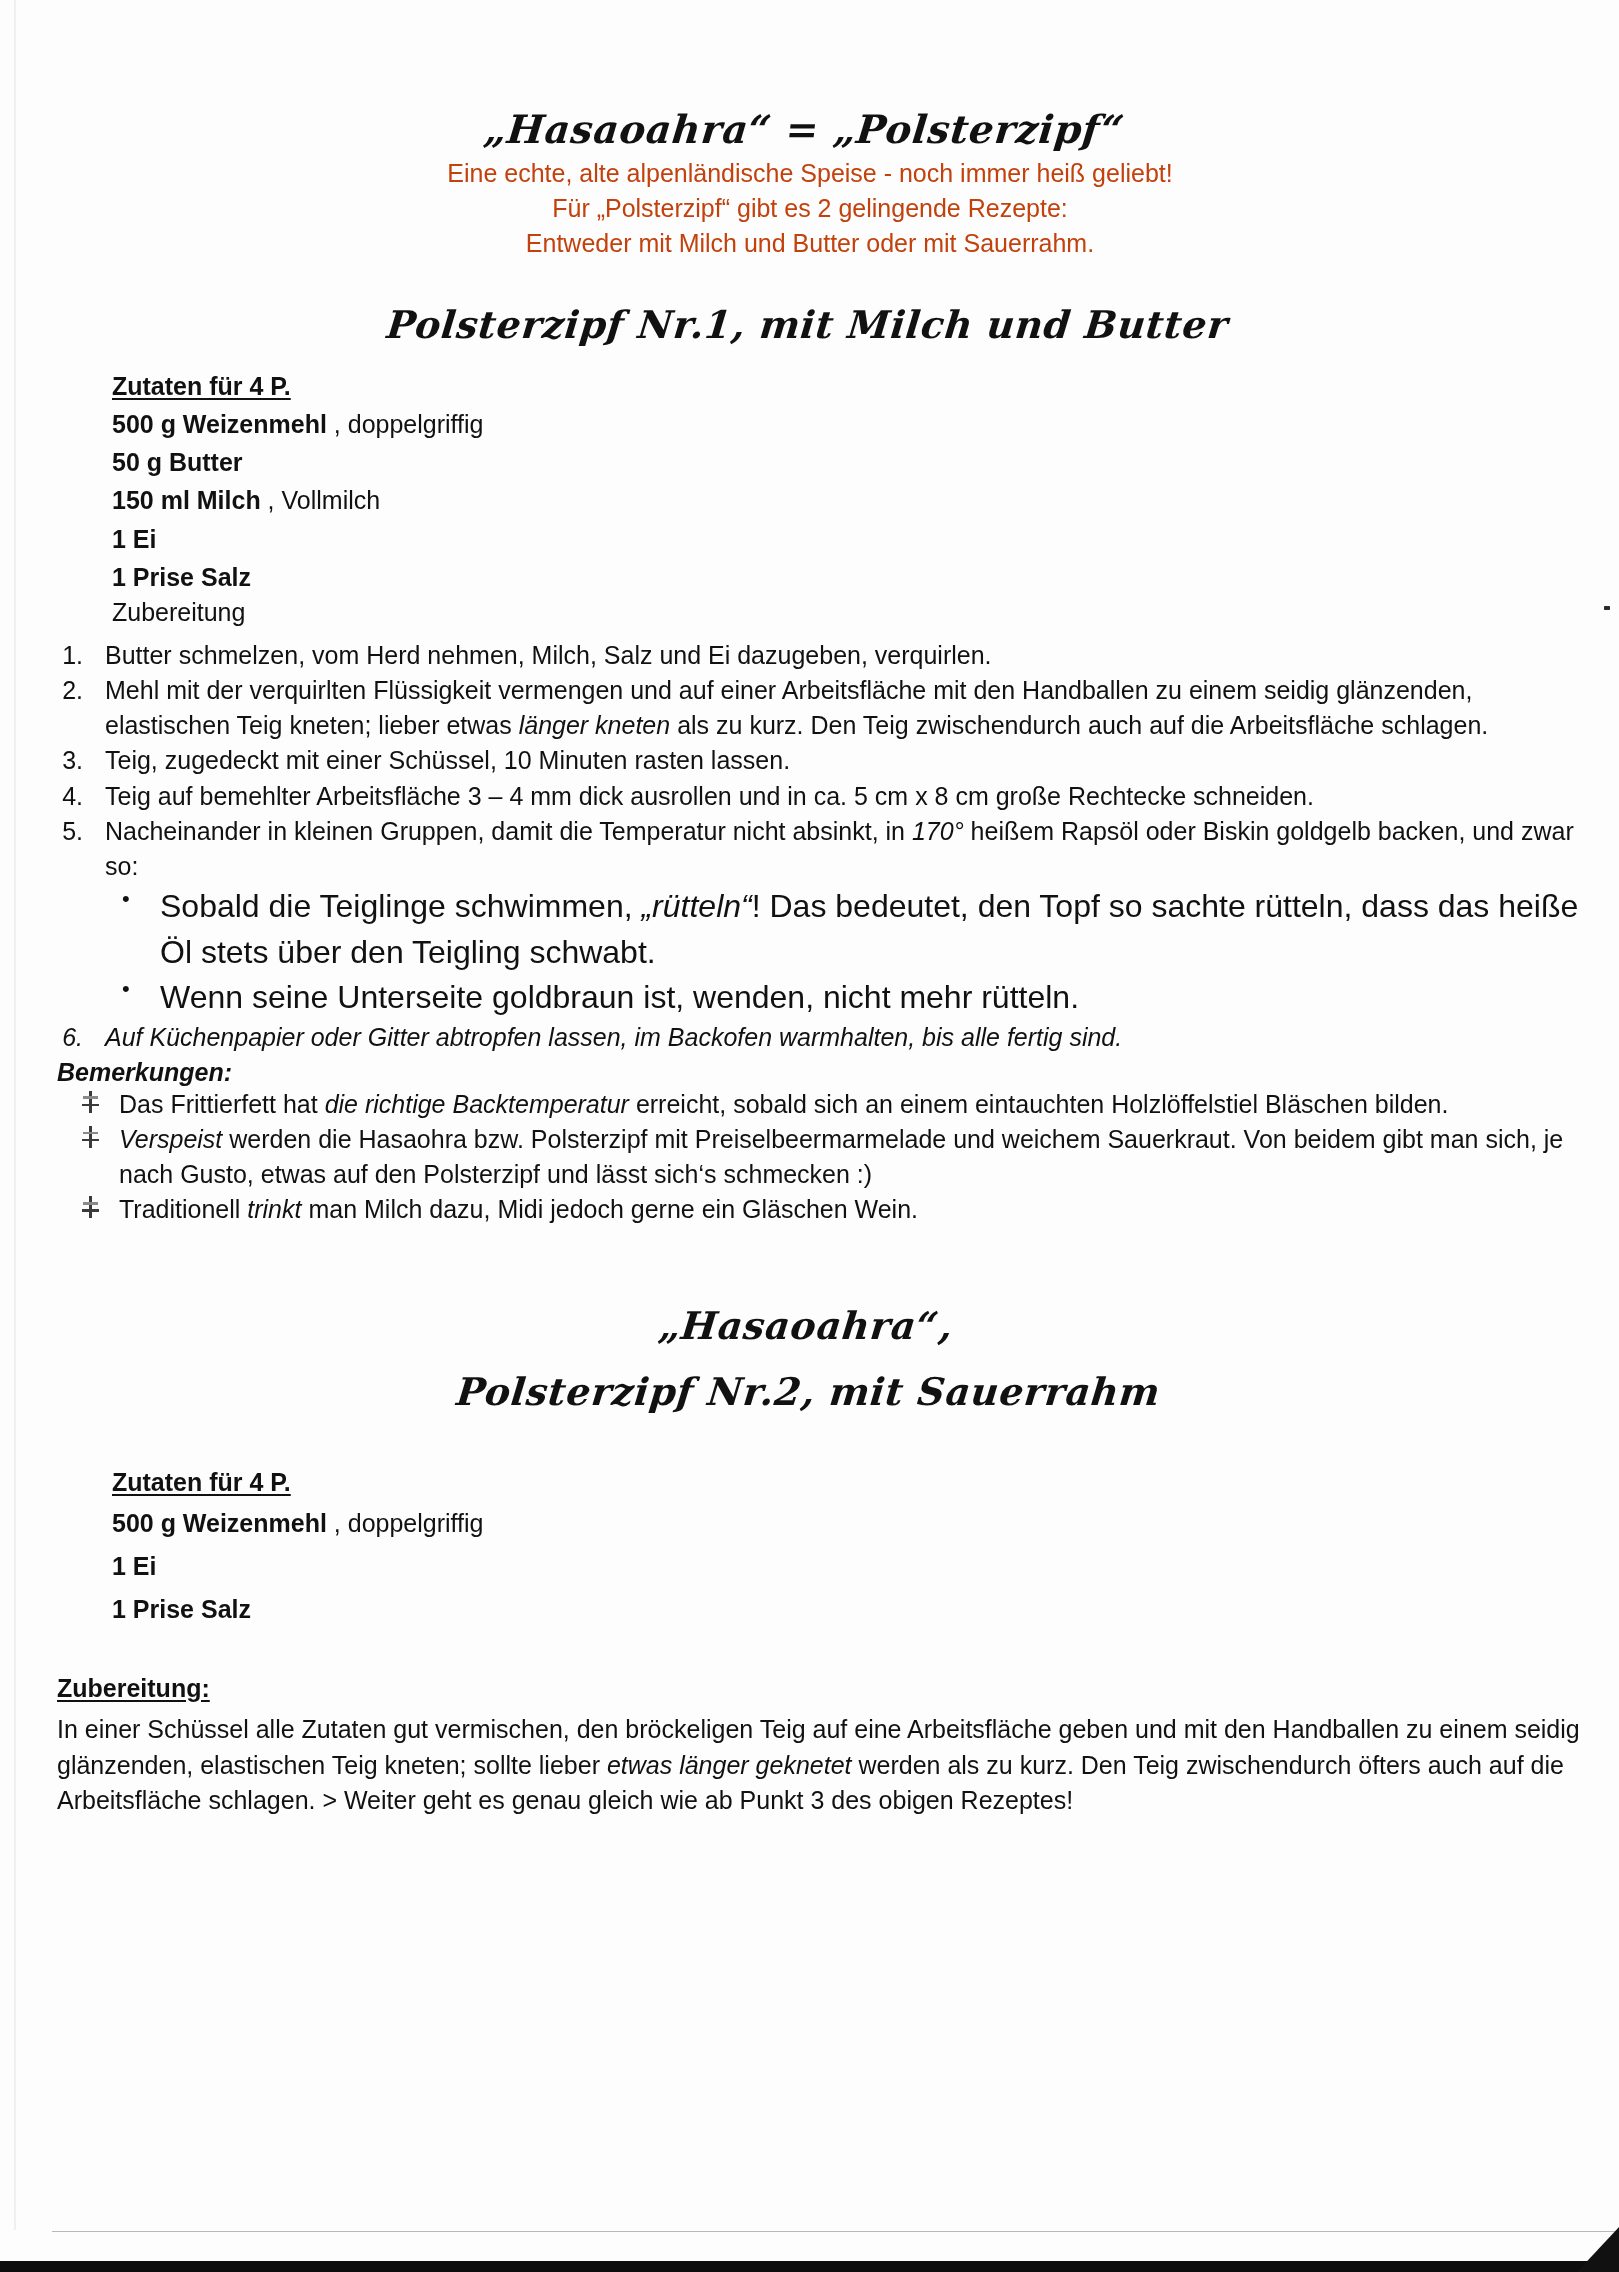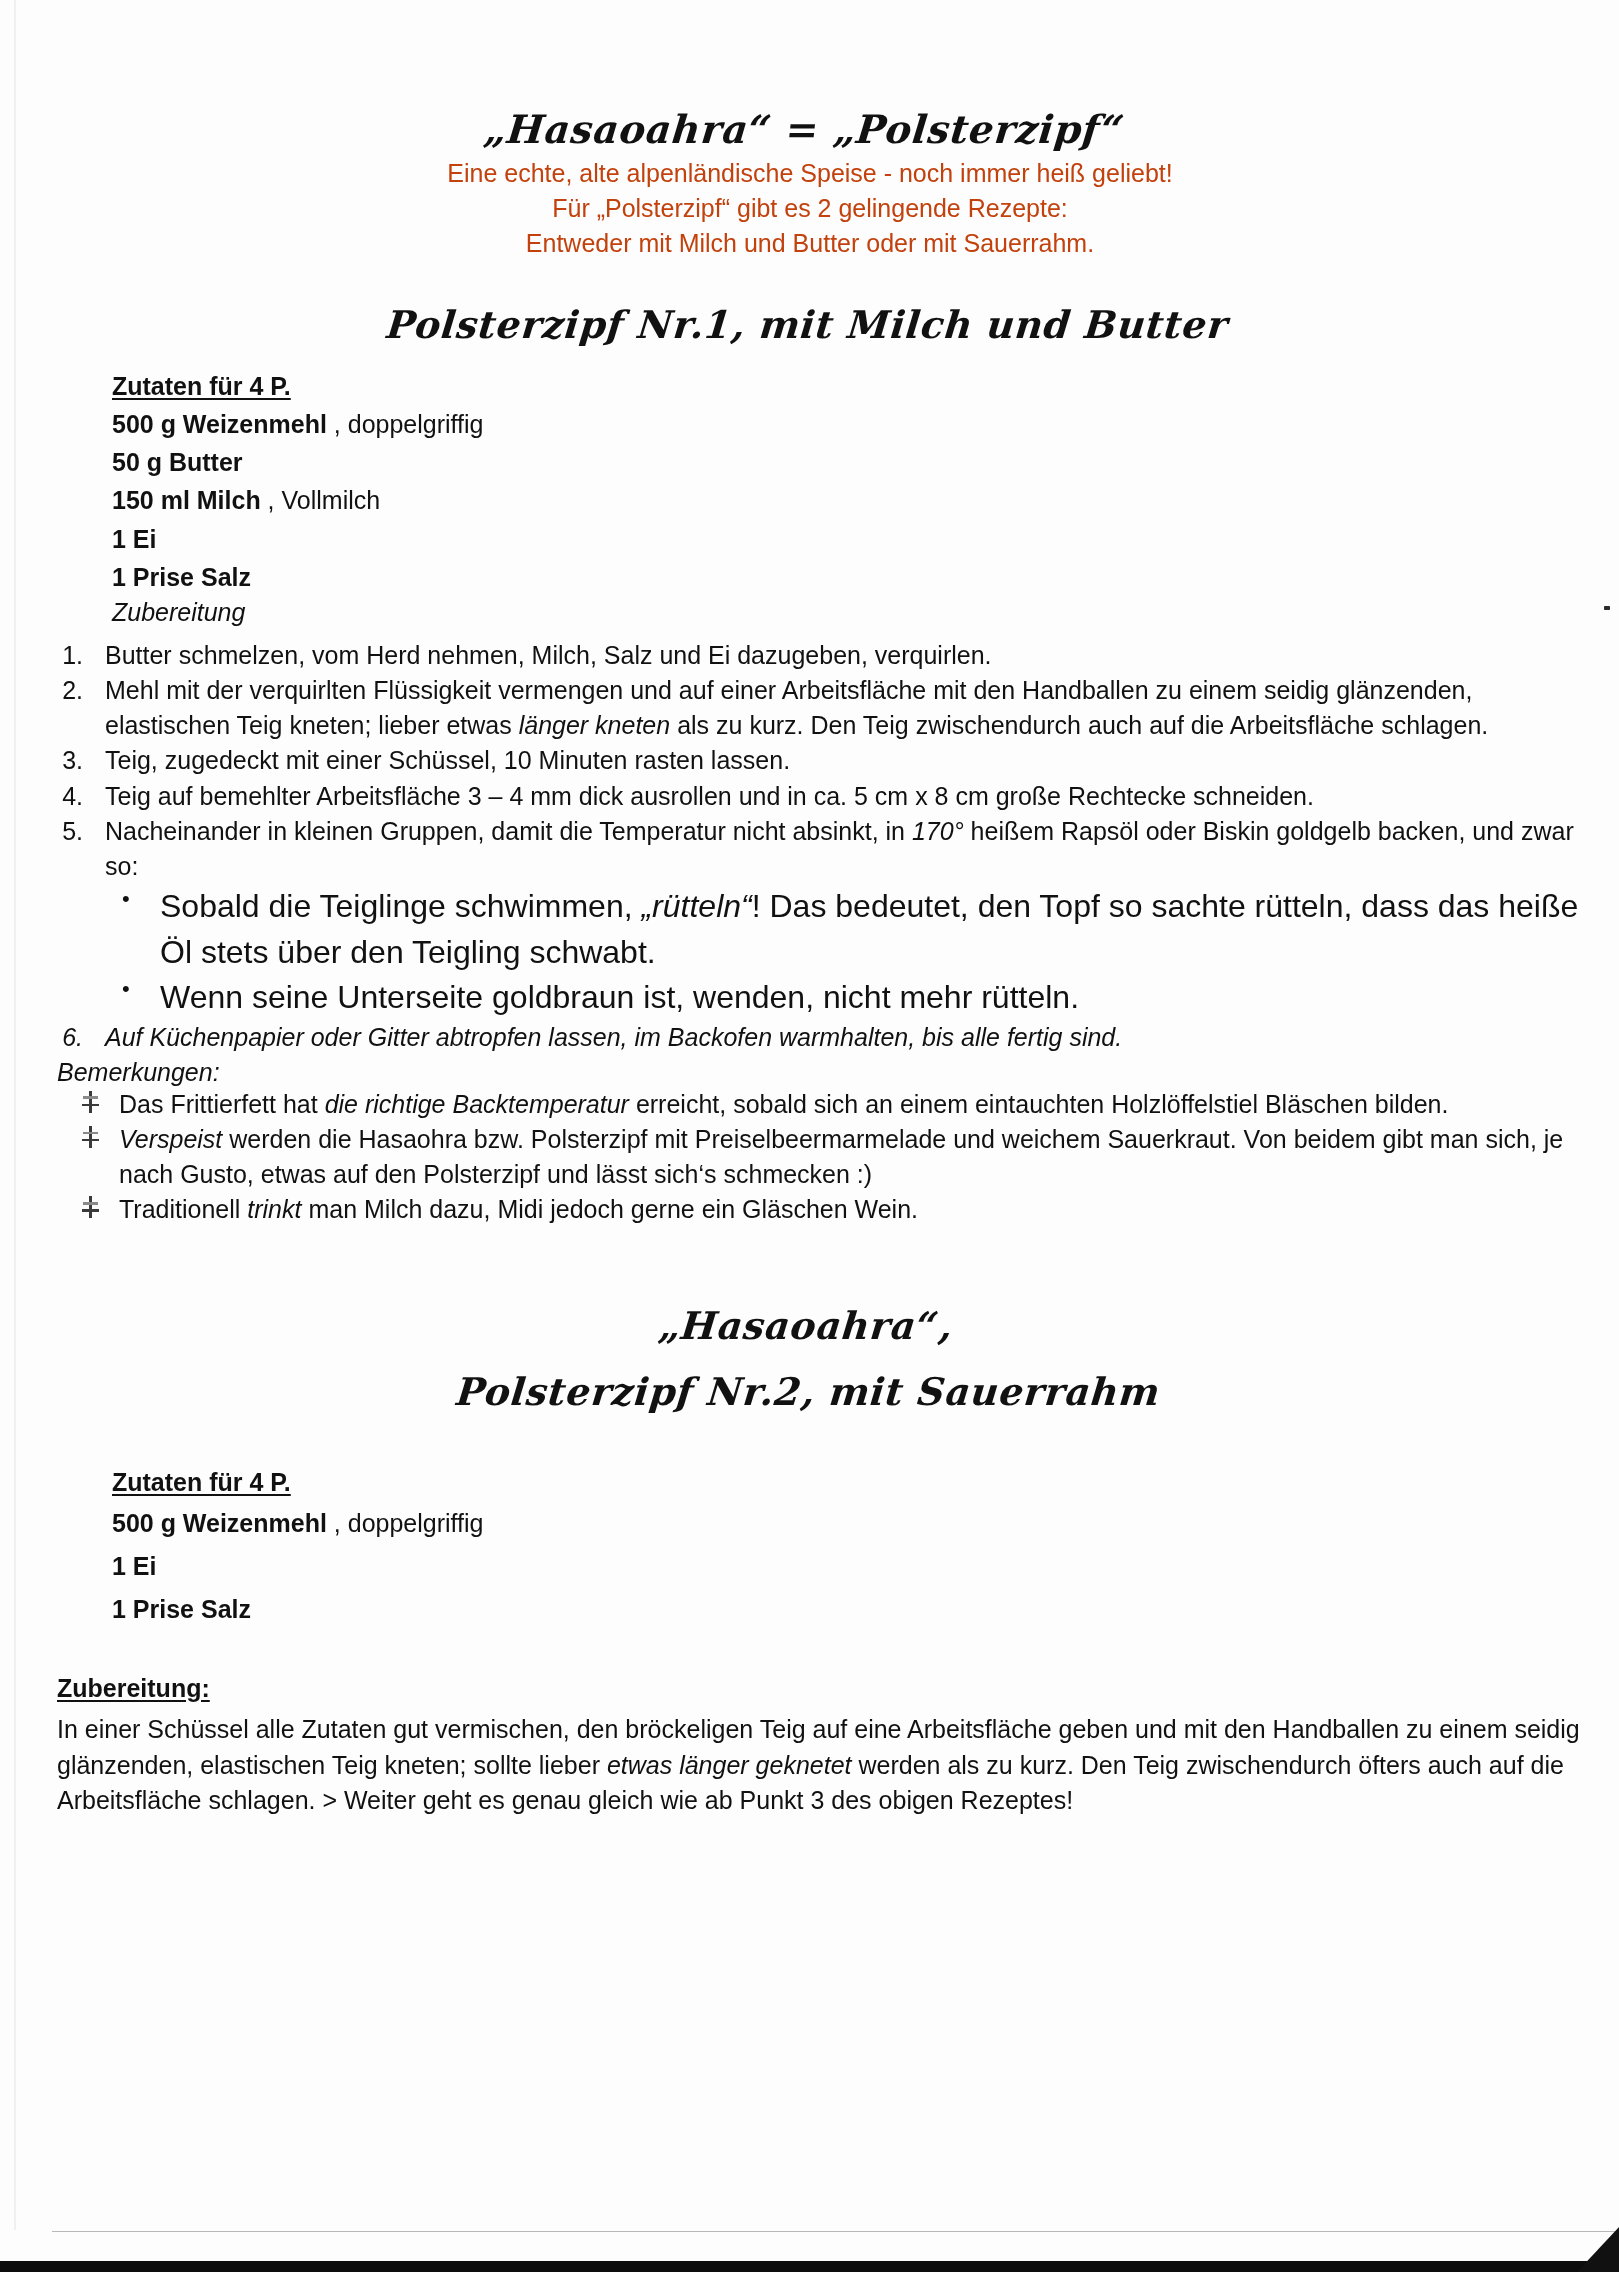--- a/index.html
+++ b/index.html
@@ -69,21 +69,21 @@
 
   ul.sub{
     margin:0;padding:0 0 0 0;list-style:none;font-size:32px;line-height:1.41;
   }
   ul.sub>li{position:relative;padding-left:55px;}
   ul.sub>li:before{
     content:"\2022";position:absolute;left:17px;top:-1.3px;font-size:22px;
   }
 
   h3.bem{
-    font-size:25px;font-weight:normal;font-style:italic;margin:0;padding:2.6px 0 0 0;
+    font-size:25px;font-weight:bold;font-style:italic;margin:0;padding:2.6px 0 0 0;
   }
   ul.notes{margin:0;padding:0;list-style:none;font-size:25px;line-height:1.41;}
   ul.notes>li{position:relative;padding-left:62px;}
   ul.notes>li .nb{
     position:absolute;left:25px;top:3.9px;width:17px;height:22px;
   }
   ul.notes>li .nb:before{
     content:"";position:absolute;left:7.2px;top:0;width:2.6px;height:22px;background:#3a3a3a;
   }
   ul.notes>li .nb:after{
@@ -129,21 +129,21 @@
       </p>
       <p class="ing">
         <b>150 ml Milch</b><span class="light"> , Vollmilch</span>
       </p>
       <p class="ing">
         <b>1 Ei</b><span class="light"></span>
       </p>
       <p class="ing">
         <b>1 Prise Salz</b><span class="light"></span>
       </p>
-      <p class="ing" style="padding-top:3.9px;font-style:italic;">
+      <p class="ing" style="padding-top:3.9px;">
         <span class="sec" style="font-size:25px;">Zubereitung</span>
       </p>
     </div>
 
     <div class="block-wide" style="padding-top:5.2px;">
       <ol class="steps">
 
         <li><span>Butter schmelzen, vom Herd nehmen, Milch, Salz und Ei dazugeben, verquirlen.</span></li>
 
         <li><span>Mehl mit der verquirlten Flüssigkeit vermengen und auf einer Arbeitsfläche mit den Handballen zu einem seidig glänzenden, elastischen Teig kneten; lieber etwas </span><i>länger kneten</i><span> als zu kurz. Den Teig zwischendurch auch auf die Arbeitsfläche schlagen.</span></li>

